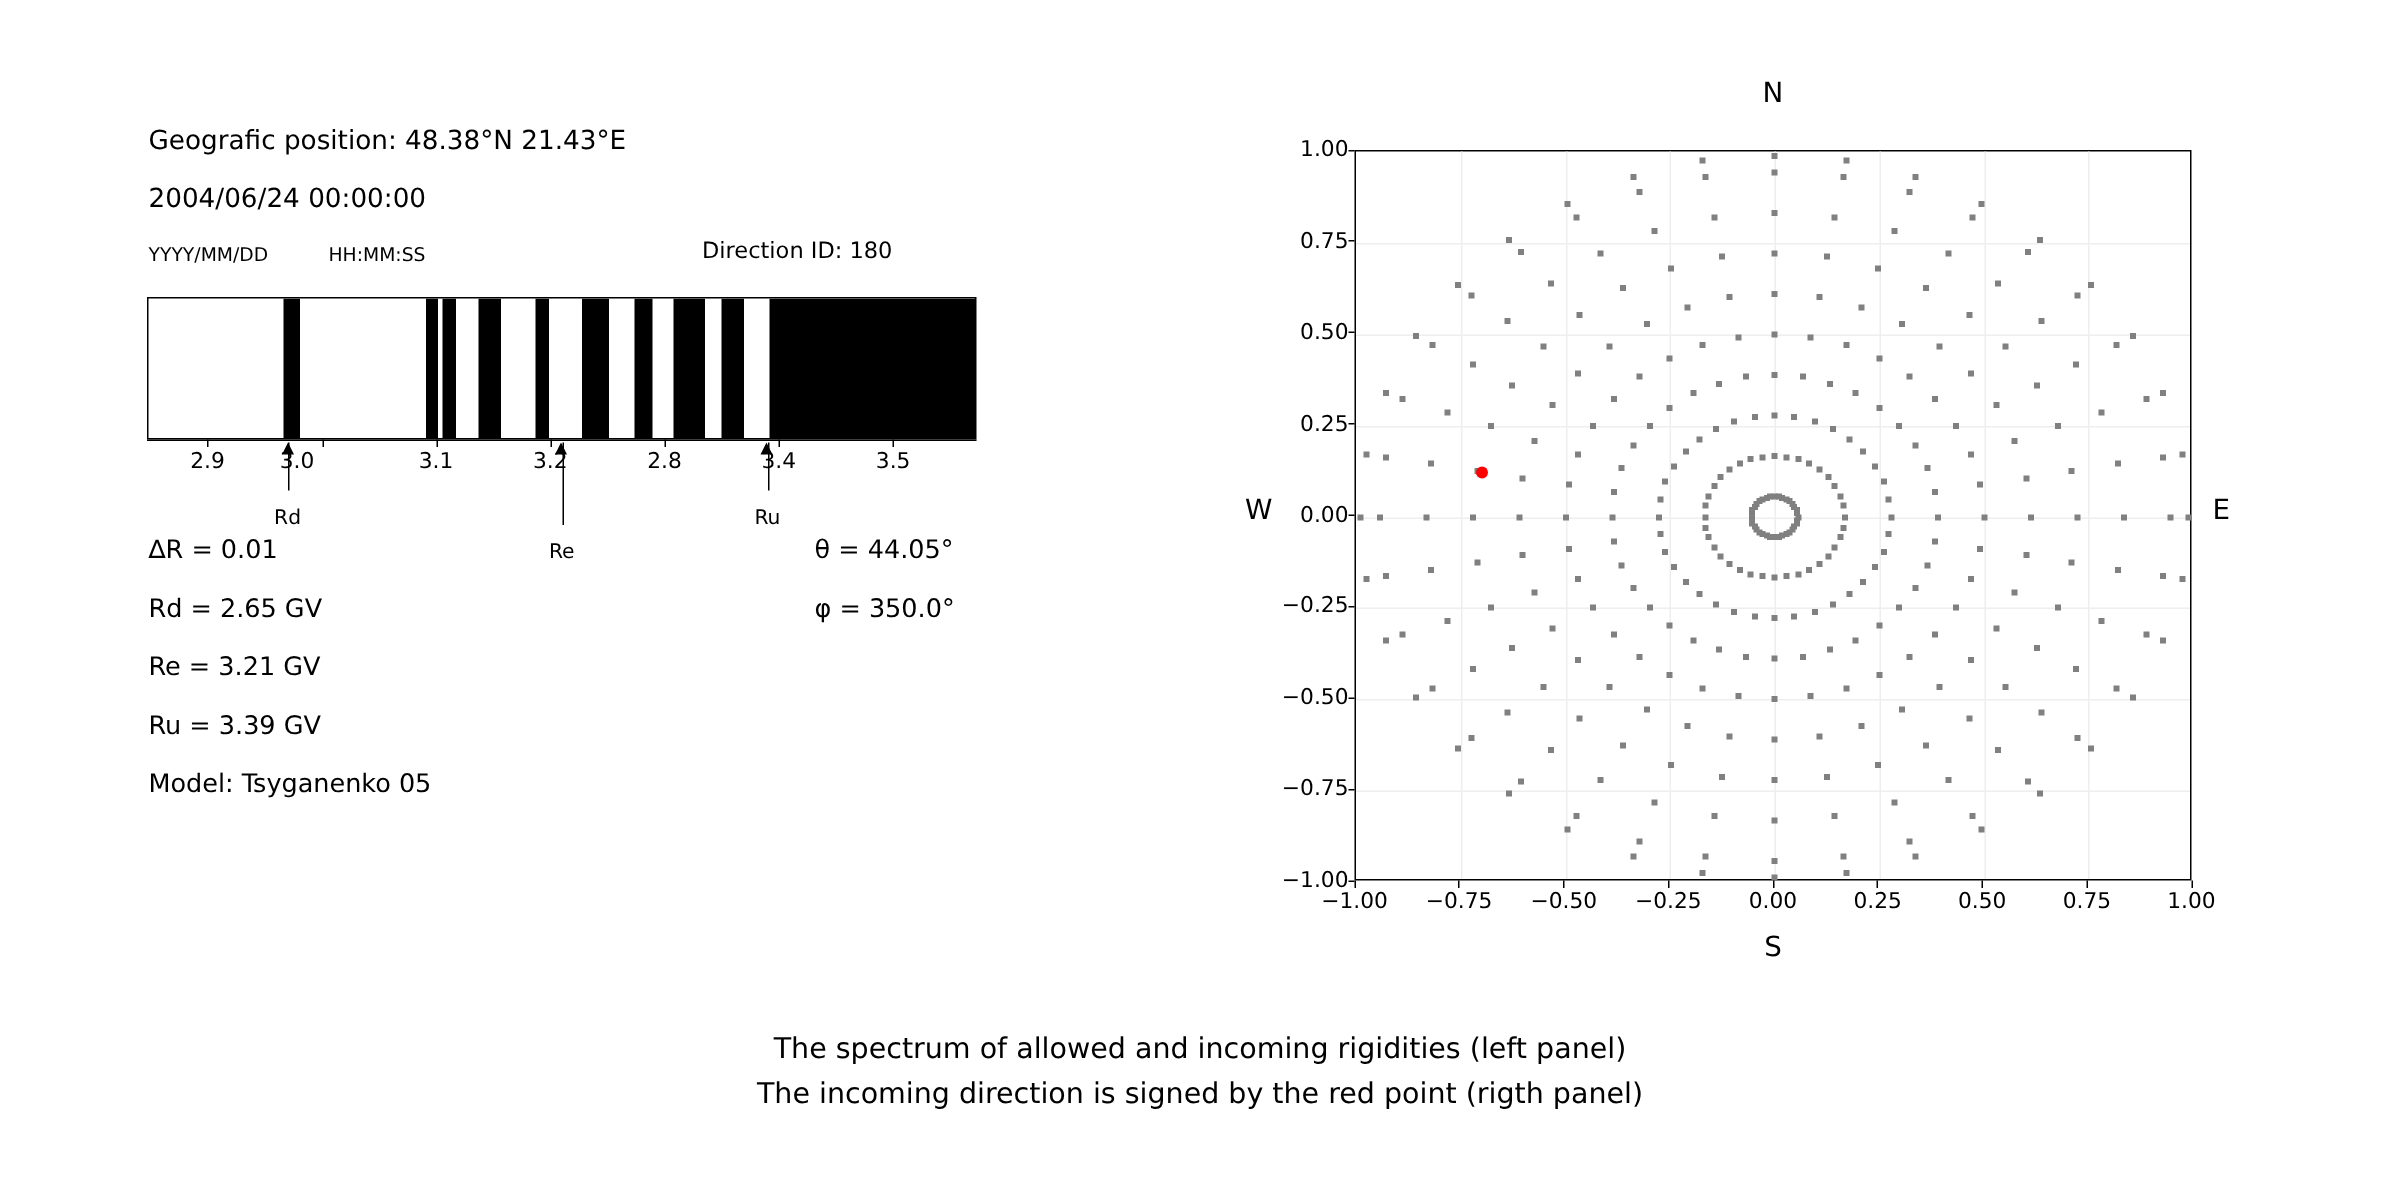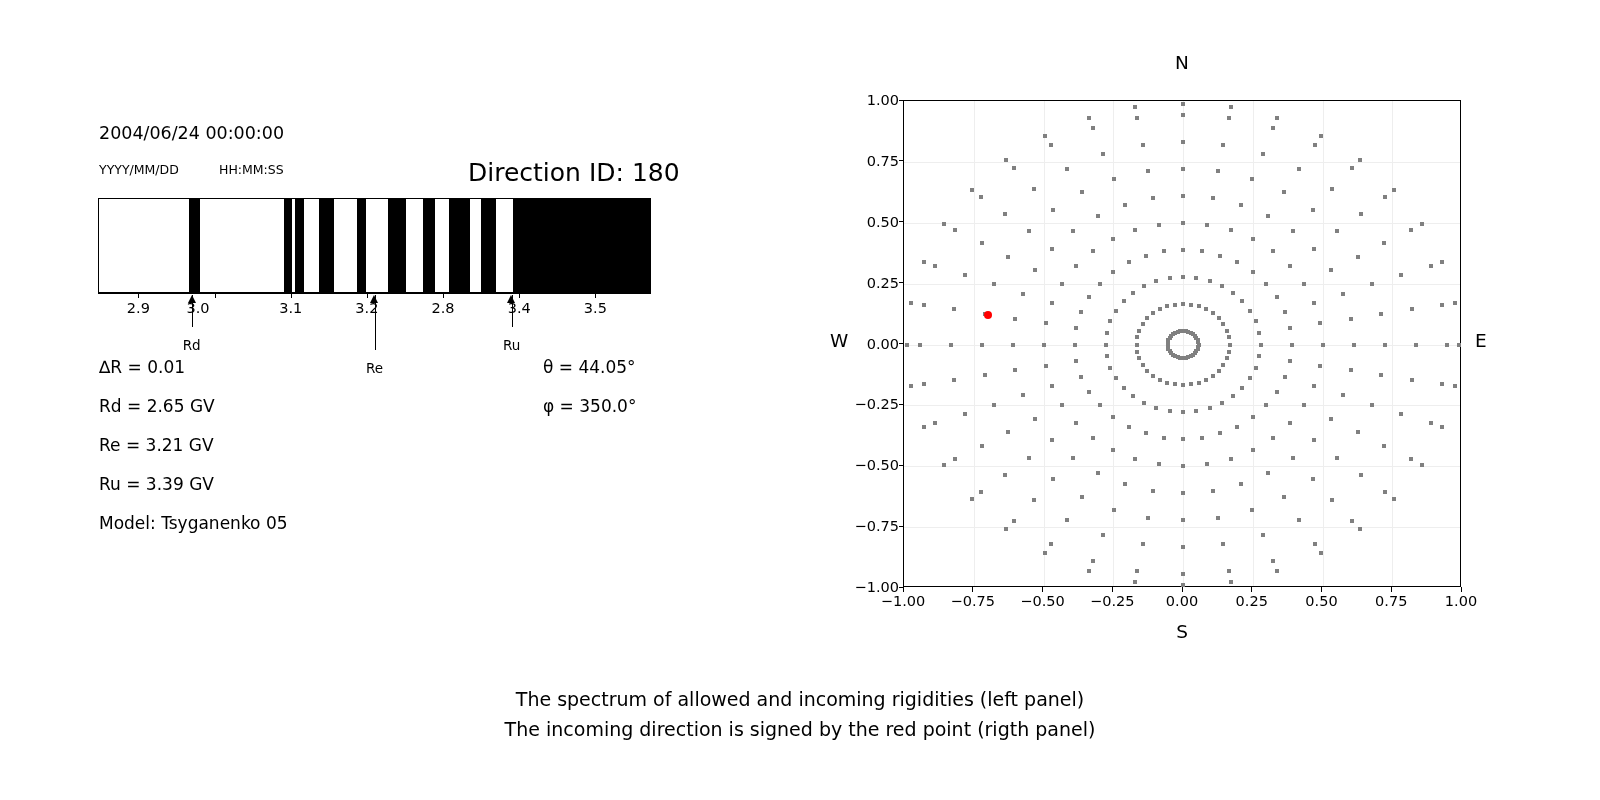--- a/index.html
+++ b/index.html
@@ -11,21 +11,21 @@
   }
   .stage{position:absolute;left:0;top:0;width:1600px;height:800px;}
 
   
   #left-panel{position:absolute;left:0;top:0;width:760px;height:600px;}
 
   .geo-line{position:absolute;left:99px;top:84px;font-size:17.5px;white-space:nowrap;}
   .dt-line{position:absolute;left:99px;top:123px;font-size:17.5px;white-space:nowrap;}
   .fmt-date{position:absolute;left:99px;top:162px;font-size:12.5px;white-space:nowrap;}
   .fmt-time{position:absolute;left:219px;top:162px;font-size:12.5px;white-space:nowrap;}
-  .dir-id{position:absolute;left:468px;top:158px;font-size:25px;white-space:nowrap;}
+  .dir-id{position:absolute;left:468px;top:158px;font-size:15px;white-space:nowrap;}
 
   
   #spectrum-wrap{position:absolute;left:98px;top:198px;width:553px;height:95px;}
   #spectrum-bar{position:absolute;left:0;top:0;width:553px;height:95px;
      background:#ffffff;border:1.3px solid #000;box-sizing:border-box;overflow:hidden;}
   .band{position:absolute;top:0;bottom:0;background:#000;}
 
   
   #spec-axis{position:absolute;left:98px;top:293px;width:553px;height:1px;}
   #spec-axis .axline{position:absolute;left:0;top:0;width:553px;height:1.3px;background:#000;}
@@ -74,20 +74,21 @@
   #footer{position:absolute;left:0;top:754px;width:1600px;text-align:center;
      font-size:11px;color:#000;}
 </style>
 </head>
 <body>
 
 <div class="stage">
 
   <div id="left-panel">
 
+    <div class="geo-line">Geografic position: 48.38°N 21.43°E</div>
     <div class="dt-line">2004/06/24 00:00:00</div>
     <div class="fmt-date">YYYY/MM/DD</div>
     <div class="fmt-time">HH:MM:SS</div>
     <div class="dir-id">Direction ID: 180</div>
 
     <div id="spectrum-wrap">
       <div id="spectrum-bar">
           <div class="band" style="left: 89.8815px; width: 11.4256px; background: rgb(0, 0, 0);"></div>
           <div class="band" style="left: 185.095px; width: 7.61708px; background: rgb(0, 0, 0);"></div>
           <div class="band" style="left: 195.759px; width: 9.1405px; background: rgb(0, 0, 0);"></div>

